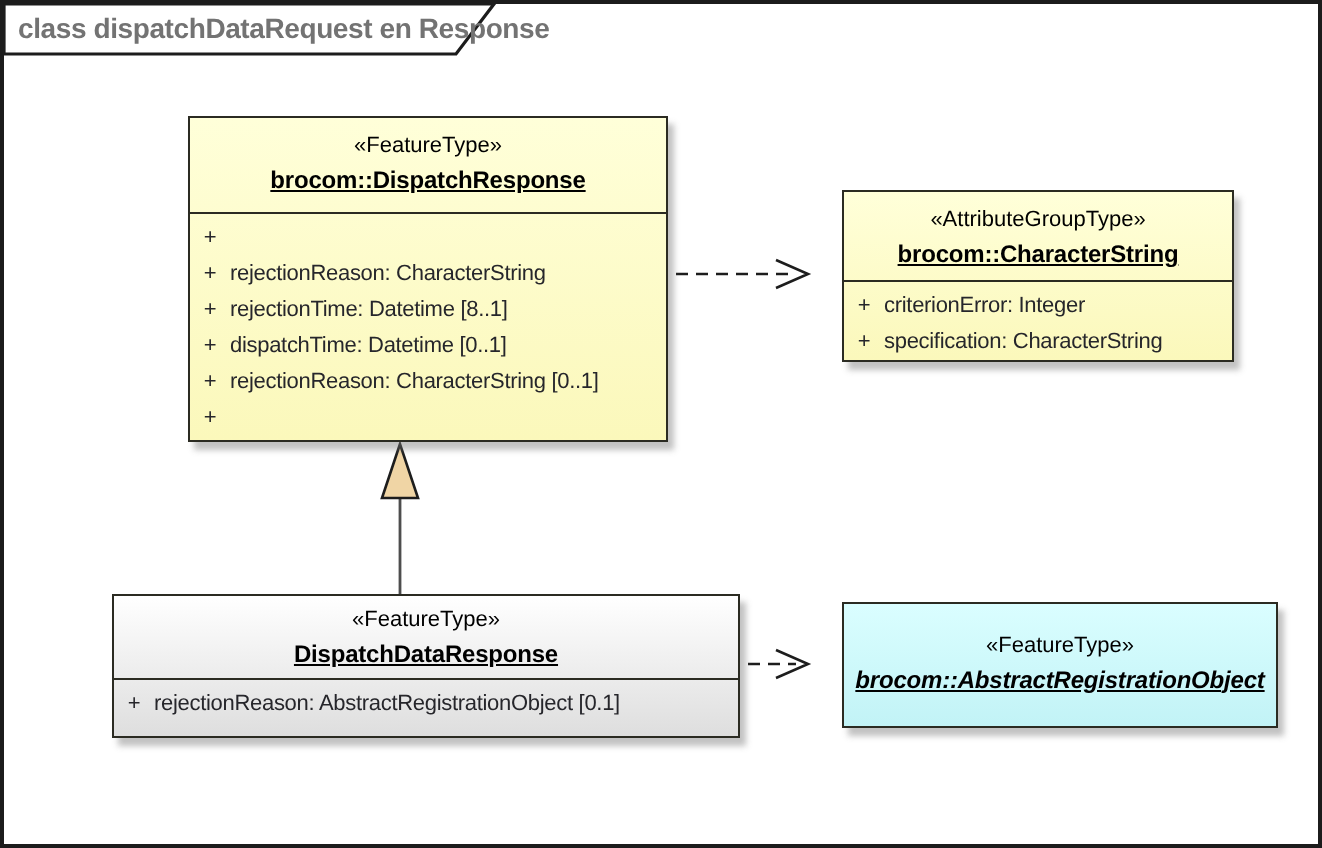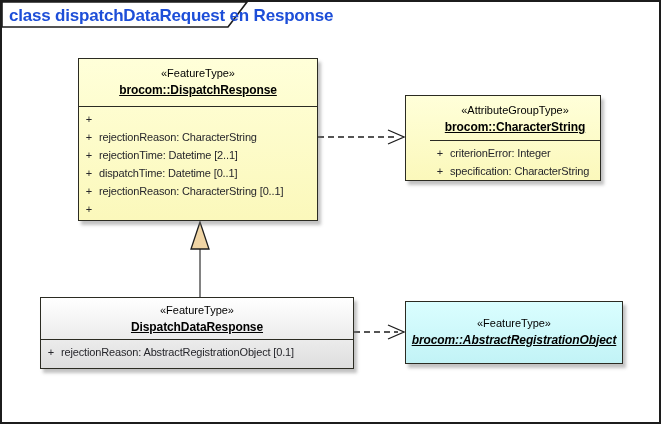--- a/index.html
+++ b/index.html
@@ -22,34 +22,35 @@
     z-index: 5;
   }
   #connector-layer {
     position: absolute; left: 0; top: 0;
     width: 661px; height: 424px;
     z-index: 1;
   }
   #frame-tab-label {
     position: absolute;
     left: 9px; top: 6px;
-    font-size: 17px;
+    font-size: 14px;
     font-weight: bold;
-    color: #1d4ed8;
+    color: #737373;
     letter-spacing: -0.2px;
     z-index: 3;
     white-space: nowrap;
   }
   .uml-class {
     position: absolute;
     border: 1.3px solid var(--box-border);
     box-shadow: 3px 4px 3px rgba(120,120,120,0.45);
     z-index: 2;
     display: flex;
     flex-direction: column;
+    margin-left: 16px;
   }
   .fill-yellow { background: linear-gradient(180deg, var(--feature-fill-top) 0%, var(--feature-fill-bottom) 100%); }
   .fill-gray   { background: linear-gradient(180deg, var(--gray-fill-top) 0%, var(--gray-fill-bottom) 100%); }
   .fill-cyan   { background: linear-gradient(180deg, var(--cyan-fill-top) 0%, var(--cyan-fill-bottom) 100%); }
   .hdr {
     text-align: center;
     padding-top: 7px;
   }
   .stereo {
     font-size: 11px;
@@ -83,21 +84,21 @@
     width: 20px;
     text-align: center;
     flex: 0 0 20px;
   }
   .center-hdr {
     justify-content: center;
   }
   
   #box-dispatch-response           { left: 78px;  top: 58px;  width: 240px; height: 163px; }
   #box-dispatch-response .hdr      { height: 47px; }
-  #box-criterion-error             { left: 405px; top: 95px;  width: 196px; height: 86px; padding-left: 24px; }
+  #box-criterion-error             { left: 405px; top: 95px;  width: 196px; height: 86px; }
   #box-criterion-error .hdr        { height: 47px; }
   #box-dispatch-data-response      { left: 40px;  top: 297px; width: 314px; height: 72px; }
   #box-dispatch-data-response .hdr { height: 41px; padding-top: 5px; }
   #box-abstract-registration       { left: 405px; top: 301px; width: 218px; height: 63px; justify-content: center; }
   #box-abstract-registration .hdr  { padding-top: 0; }
 </style>
 </head>
 <body>
 
 <div id="canvas">
@@ -132,21 +133,21 @@
     <div class="attrs">
       <div class="attr-row">
         <span class="vis">+</span>
       </div>
       <div class="attr-row">
         <span class="vis">+</span>
         <span>rejectionReason: CharacterString</span>
       </div>
       <div class="attr-row">
         <span class="vis">+</span>
-        <span>rejectionTime: Datetime [2..1]</span>
+        <span>rejectionTime: Datetime [8..1]</span>
       </div>
       <div class="attr-row">
         <span class="vis">+</span>
         <span>dispatchTime: Datetime [0..1]</span>
       </div>
       <div class="attr-row">
         <span class="vis">+</span>
         <span>rejectionReason: CharacterString [0..1]</span>
       </div>
       <div class="attr-row">

